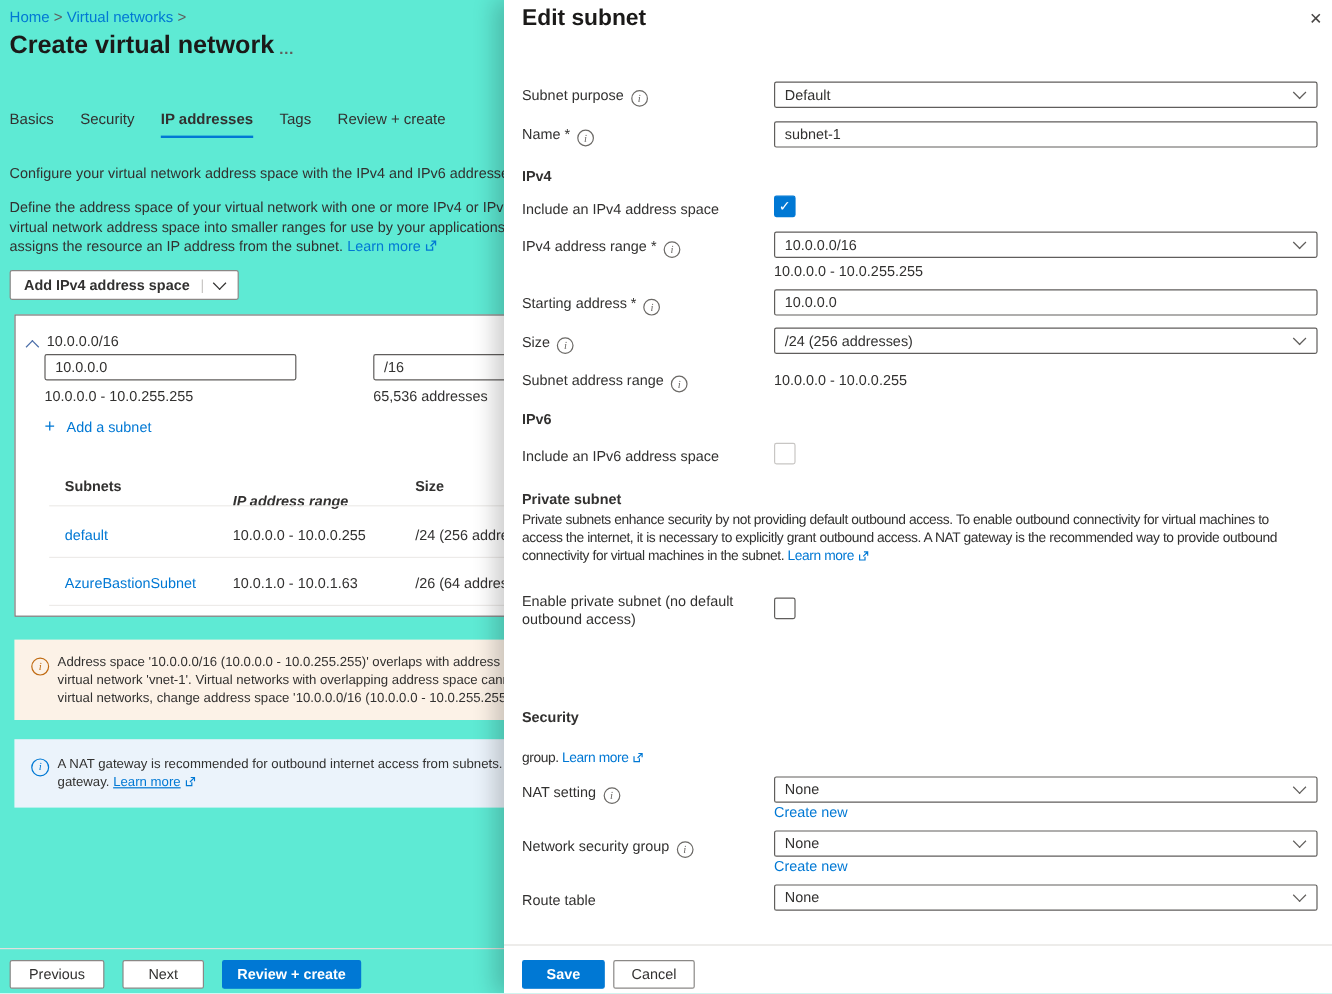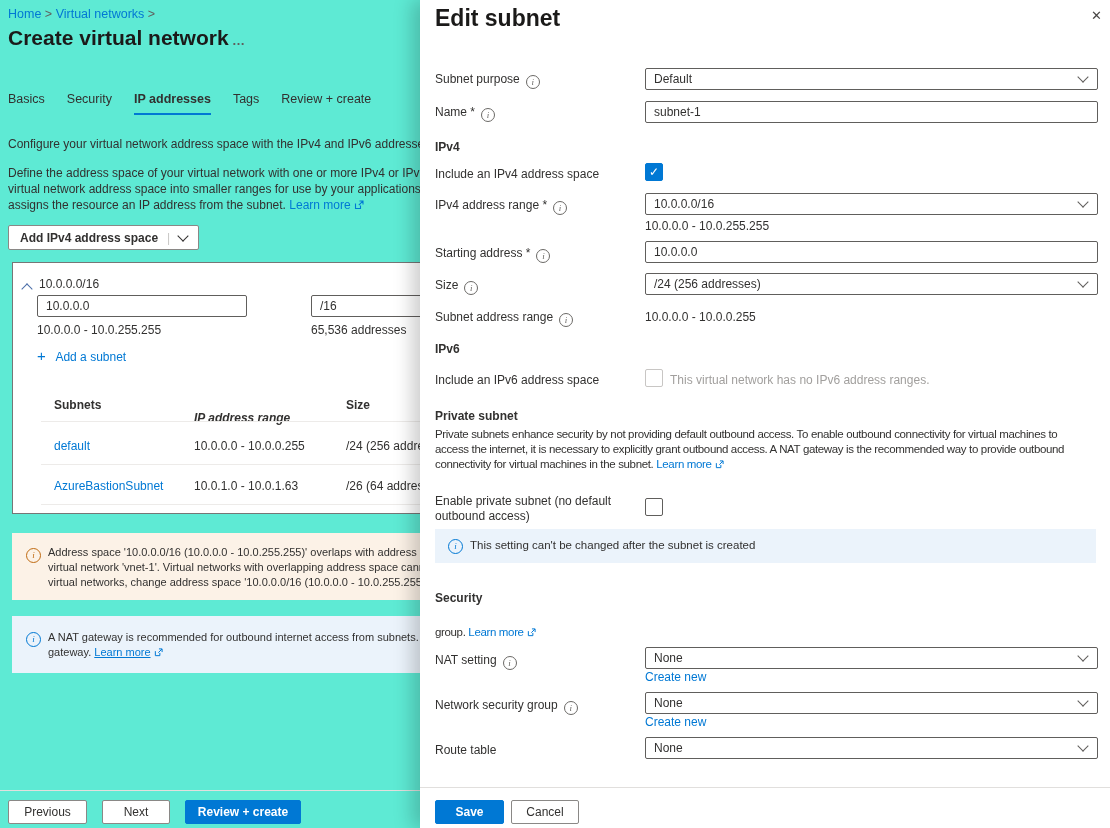--- a/index.html
+++ b/index.html
@@ -9,21 +9,21 @@
   .t{font-size:12px;line-height:15px;white-space:nowrap;color:#323130;}
   .small{font-size:11px;}
   .para{font-size:11.5px;letter-spacing:-0.35px;line-height:15.5px;white-space:nowrap;}
   .link{color:#0078d4;text-decoration:none;cursor:pointer;}
   .ulink{color:#0078d4;text-decoration:underline;cursor:pointer;}
   .bold{font-weight:700;}
   .semi{font-weight:600;}
   .gray{color:#605e5c;}
   .disabled-text{color:#a19f9d;}
   .page-title{font-size:21px;font-weight:600;color:#1b1a19;white-space:nowrap;}
-  .panel-title{font-size:23px;font-weight:600;color:#1b1a19;white-space:nowrap;}
+  .panel-title{font-size:19px;font-weight:600;color:#1b1a19;white-space:nowrap;}
   .tabs{display:flex;gap:22px;font-size:12.5px;}
   .tab{padding-bottom:7px;cursor:pointer;color:#323130;}
   .tab.active{font-weight:700;border-bottom:2px solid #0078d4;}
   .field-box{position:absolute;height:20px;border:1px solid #605e5c;border-radius:2px;background:#fff;
              display:flex;align-items:center;padding:0 8px;font-size:12px;box-sizing:content-box;}
   .chev{display:inline-block;width:7px;height:7px;border-right:1.5px solid #605e5c;border-bottom:1.5px solid #605e5c;
         transform:rotate(45deg);margin-top:-3px;}
   .chev-up{display:inline-block;width:7px;height:7px;border-right:1.6px solid #4a6da8;border-bottom:1.6px solid #4a6da8;
         transform:rotate(225deg);margin-top:4px;}
   .dd-chev{position:absolute;right:10px;top:7px;}
@@ -200,40 +200,35 @@
     </div>
 
     <div class="abs t" style="left:15px;top:310px;">
       <span>Subnet address range</span><span class="info-i"></span>
     </div>
     <div class="abs t" style="left:225px;top:310px;">10.0.0.0 - 10.0.0.255</div>
 
     <div class="abs t bold" style="left:15px;top:342px;">IPv6</div>
     <div class="abs t" style="left:15px;top:373px;">Include an IPv6 address space</div>
     <div class="cb disabled" style="left:225px;top:369px;"></div>
-    <div class="abs t disabled-text" style="left:250px;top:373px;">This virtual network has no IPv6 address ranges.</div>
 
     <div class="abs t bold" style="left:15px;top:409px;">Private subnet</div>
     <div class="abs para" style="left:15px;top:427px;">Private subnets enhance security by not providing default outbound access. To enable outbound connectivity for virtual machines to</div>
     <div class="abs para" style="left:15px;top:442px;">access the internet, it is necessary to explicitly grant outbound access. A NAT gateway is the recommended way to provide outbound</div>
     <div class="abs para" style="left:15px;top:457px;">
       <span>connectivity for virtual machines in the subnet.  </span><a class="link">Learn more</a><span class="ext"><svg width="9" height="9" viewBox="0 0 10 10">
             <path d="M1.5 3.5v5h5v-3" fill="none" stroke="#0078d4" stroke-width="1.1"></path>
             <path d="M5.5 1h3.5v3.5M8.8 1.2L4.8 5.2" fill="none" stroke="#0078d4" stroke-width="1.1"></path>
           </svg></span>
     </div>
 
     <div class="abs t" style="left:15px;top:494px;">Enable private subnet (no default</div>
     <div class="abs t" style="left:15px;top:509px;">outbound access)</div>
     <div class="cb" style="left:225px;top:498px;"></div>
 
-    <div class="box-blue" style="left:15px;top:529px;width:661px;height:34px;">
-      <span class="note-i blue-i" style="left:13px;top:10px;"></span>
-      <div class="abs" style="left:35px;top:10px;font-size:11.5px;white-space:nowrap;">This setting can't be changed after the subnet is created</div>
-    </div>
 
     <div class="abs t bold" style="left:15px;top:591px;">Security</div>
     <div class="abs para" style="left:15px;top:625px;">
       <span>group. </span><a class="link">Learn more</a><span class="ext"><svg width="9" height="9" viewBox="0 0 10 10">
             <path d="M1.5 3.5v5h5v-3" fill="none" stroke="#0078d4" stroke-width="1.1"></path>
             <path d="M5.5 1h3.5v3.5M8.8 1.2L4.8 5.2" fill="none" stroke="#0078d4" stroke-width="1.1"></path>
           </svg></span>
     </div>
 
     <div class="abs t" style="left:15px;top:653px;">

